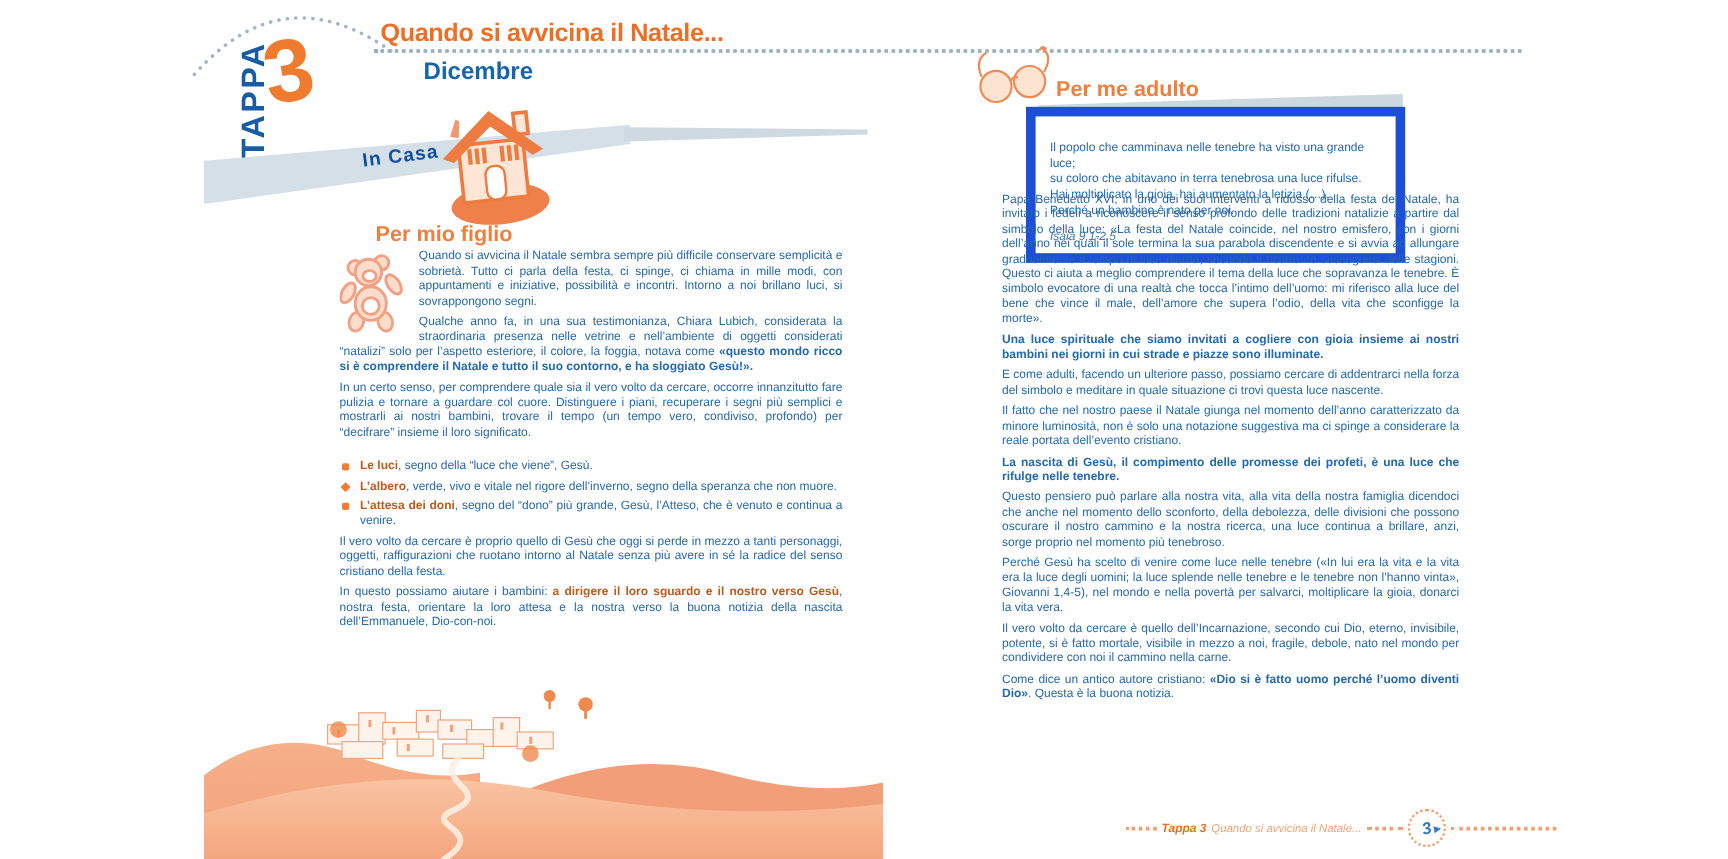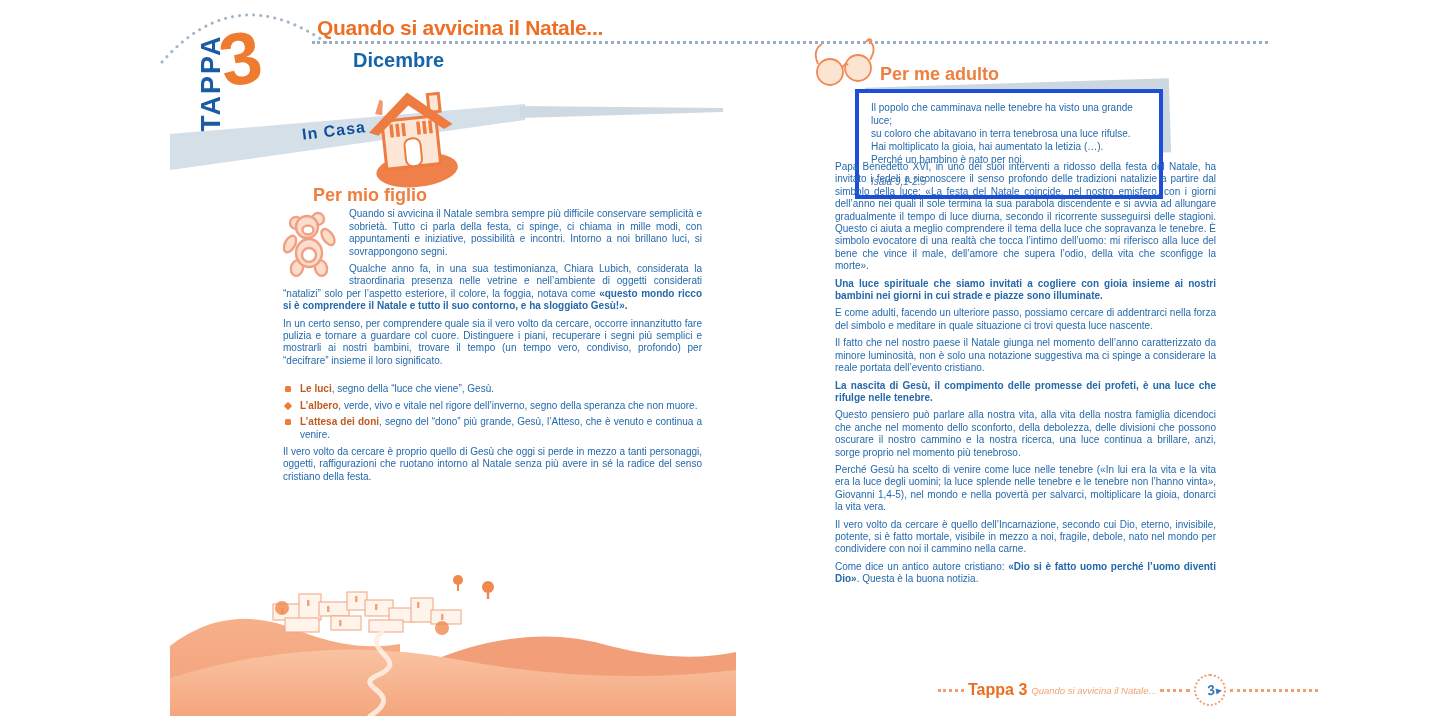--- a/index.html
+++ b/index.html
@@ -32,28 +32,28 @@
   ul.sign-list li{position:relative;padding-left:17px;margin:0 0 4px 0;}
   ul.sign-list li b{color:#bf5a1d;}
   .marker{position:absolute;left:2px;top:3px;width:6px;height:6px;background:#ef7d33;}
   .marker.square{border-radius:1.5px;}
   .marker.diamond{transform:rotate(45deg);border-radius:1px;}
   .teddy-wrap{float:left;width:58px;height:72px;margin:2px 8px 2px 0;}
 
   
   .quote-shadow{position:absolute;left:866px;top:83px;width:304px;height:74px;background:#ccd7df;
                 transform:rotate(-1.8deg);}
-  .quote-box{position:absolute;left:855px;top:89px;width:276px;border:4px solid #1d4ed8;background:#fff;
-             padding:8px 12px 7px 12px;font-size:10px;line-height:13px;color:#2569ad;}
+  .quote-box{position:absolute;left:855px;top:89px;width:276px;border:8px solid #1d4ed8;background:#fff;
+             padding:20px 12px 7px 12px;font-size:10px;line-height:13px;color:#2569ad;}
   .quote-box .src{font-style:italic;font-size:10px;margin-top:9px;color:#4576a8;}
 
   
   .footer{position:absolute;left:938px;top:674px;display:flex;align-items:center;gap:4px;}
   .fdots{height:0;border-top:3px dotted #f0a070;}
-  .f-tappa{font-size:16px;font-weight:bold;color:#e96f1f;white-space:nowrap;}
+  .f-tappa{font-size:10px;font-weight:bold;color:#e96f1f;white-space:nowrap;font-style:italic;}
   .f-title{font-size:9.5px;font-style:italic;color:#f2a472;white-space:nowrap;}
   .page-marker{width:28px;height:28px;border:2px dotted #f0a070;border-radius:50%;position:relative;
                display:flex;align-items:center;justify-content:center;background:#fff;}
   .page-marker .num{font-size:14px;font-weight:bold;font-style:italic;color:#3a7ab8;
                     transform:rotate(-14deg);}
   .page-marker .arrowhead{position:absolute;right:2px;top:12px;width:0;height:0;
                           border-left:6px solid #3a7ab8;border-top:3.5px solid transparent;
                           border-bottom:3.5px solid transparent;transform:rotate(-10deg);}
 </style>
 </head>
@@ -121,20 +121,21 @@
     <p><span>Qualche anno fa, in una sua testimonianza, Chiara Lubich, considerata la straordinaria presenza nelle vetrine e nell’ambiente di oggetti considerati “natalizi” solo per l’aspetto esteriore, il colore, la foggia, notava come </span><b>«questo mondo ricco si è comprendere il Natale e tutto il suo contorno, e ha sloggiato Gesù!».</b></p>
     <p>In un certo senso, per comprendere quale sia il vero volto da cercare, occorre innanzitutto fare pulizia e tornare a guardare col cuore. Distinguere i piani, recuperare i segni più semplici e mostrarli ai nostri bambini, trovare il tempo (un tempo vero, condiviso, profondo) per “decifrare” insieme il loro significato.</p>
 
     <ul class="sign-list">
       <li><span class="marker square"></span><b>Le luci</b><span>, segno della “luce che viene”, Gesù.</span></li>
       <li><span class="marker diamond"></span><b>L’albero</b><span>, verde, vivo e vitale nel rigore dell’inverno, segno della speranza che non muore.</span></li>
       <li><span class="marker square"></span><b>L’attesa dei doni</b><span>, segno del “dono” più grande, Gesù, l’Atteso, che è venuto e continua a venire.</span></li>
     </ul>
 
     <p>Il vero volto da cercare è proprio quello di Gesù che oggi si perde in mezzo a tanti personaggi, oggetti, raffigurazioni che ruotano intorno al Natale senza più avere in sé la radice del senso cristiano della festa.</p>
+    <p><span>In questo possiamo aiutare i bambini: </span><b class="dorange">a dirigere il loro sguardo e il nostro verso Gesù</b><span>, nostra festa, orientare la loro attesa e la nostra verso la buona notizia della nascita dell’Emmanuele, Dio-con-noi.</span></p>
   </div>
 
   <svg class="abs" style="left:170px;top:574px;" width="566" height="142" viewBox="0 0 566 142">
     <defs>
       <linearGradient id="hillg" x1="0" y1="0" x2="0" y2="1">
         <stop offset="0" stop-color="#f6b08a"></stop>
           <stop offset="1" stop-color="#f3a078"></stop>
       </linearGradient>
       <linearGradient id="hillg2" x1="0" y1="0" x2="0" y2="1">
         <stop offset="0" stop-color="#f9c3a2"></stop>

